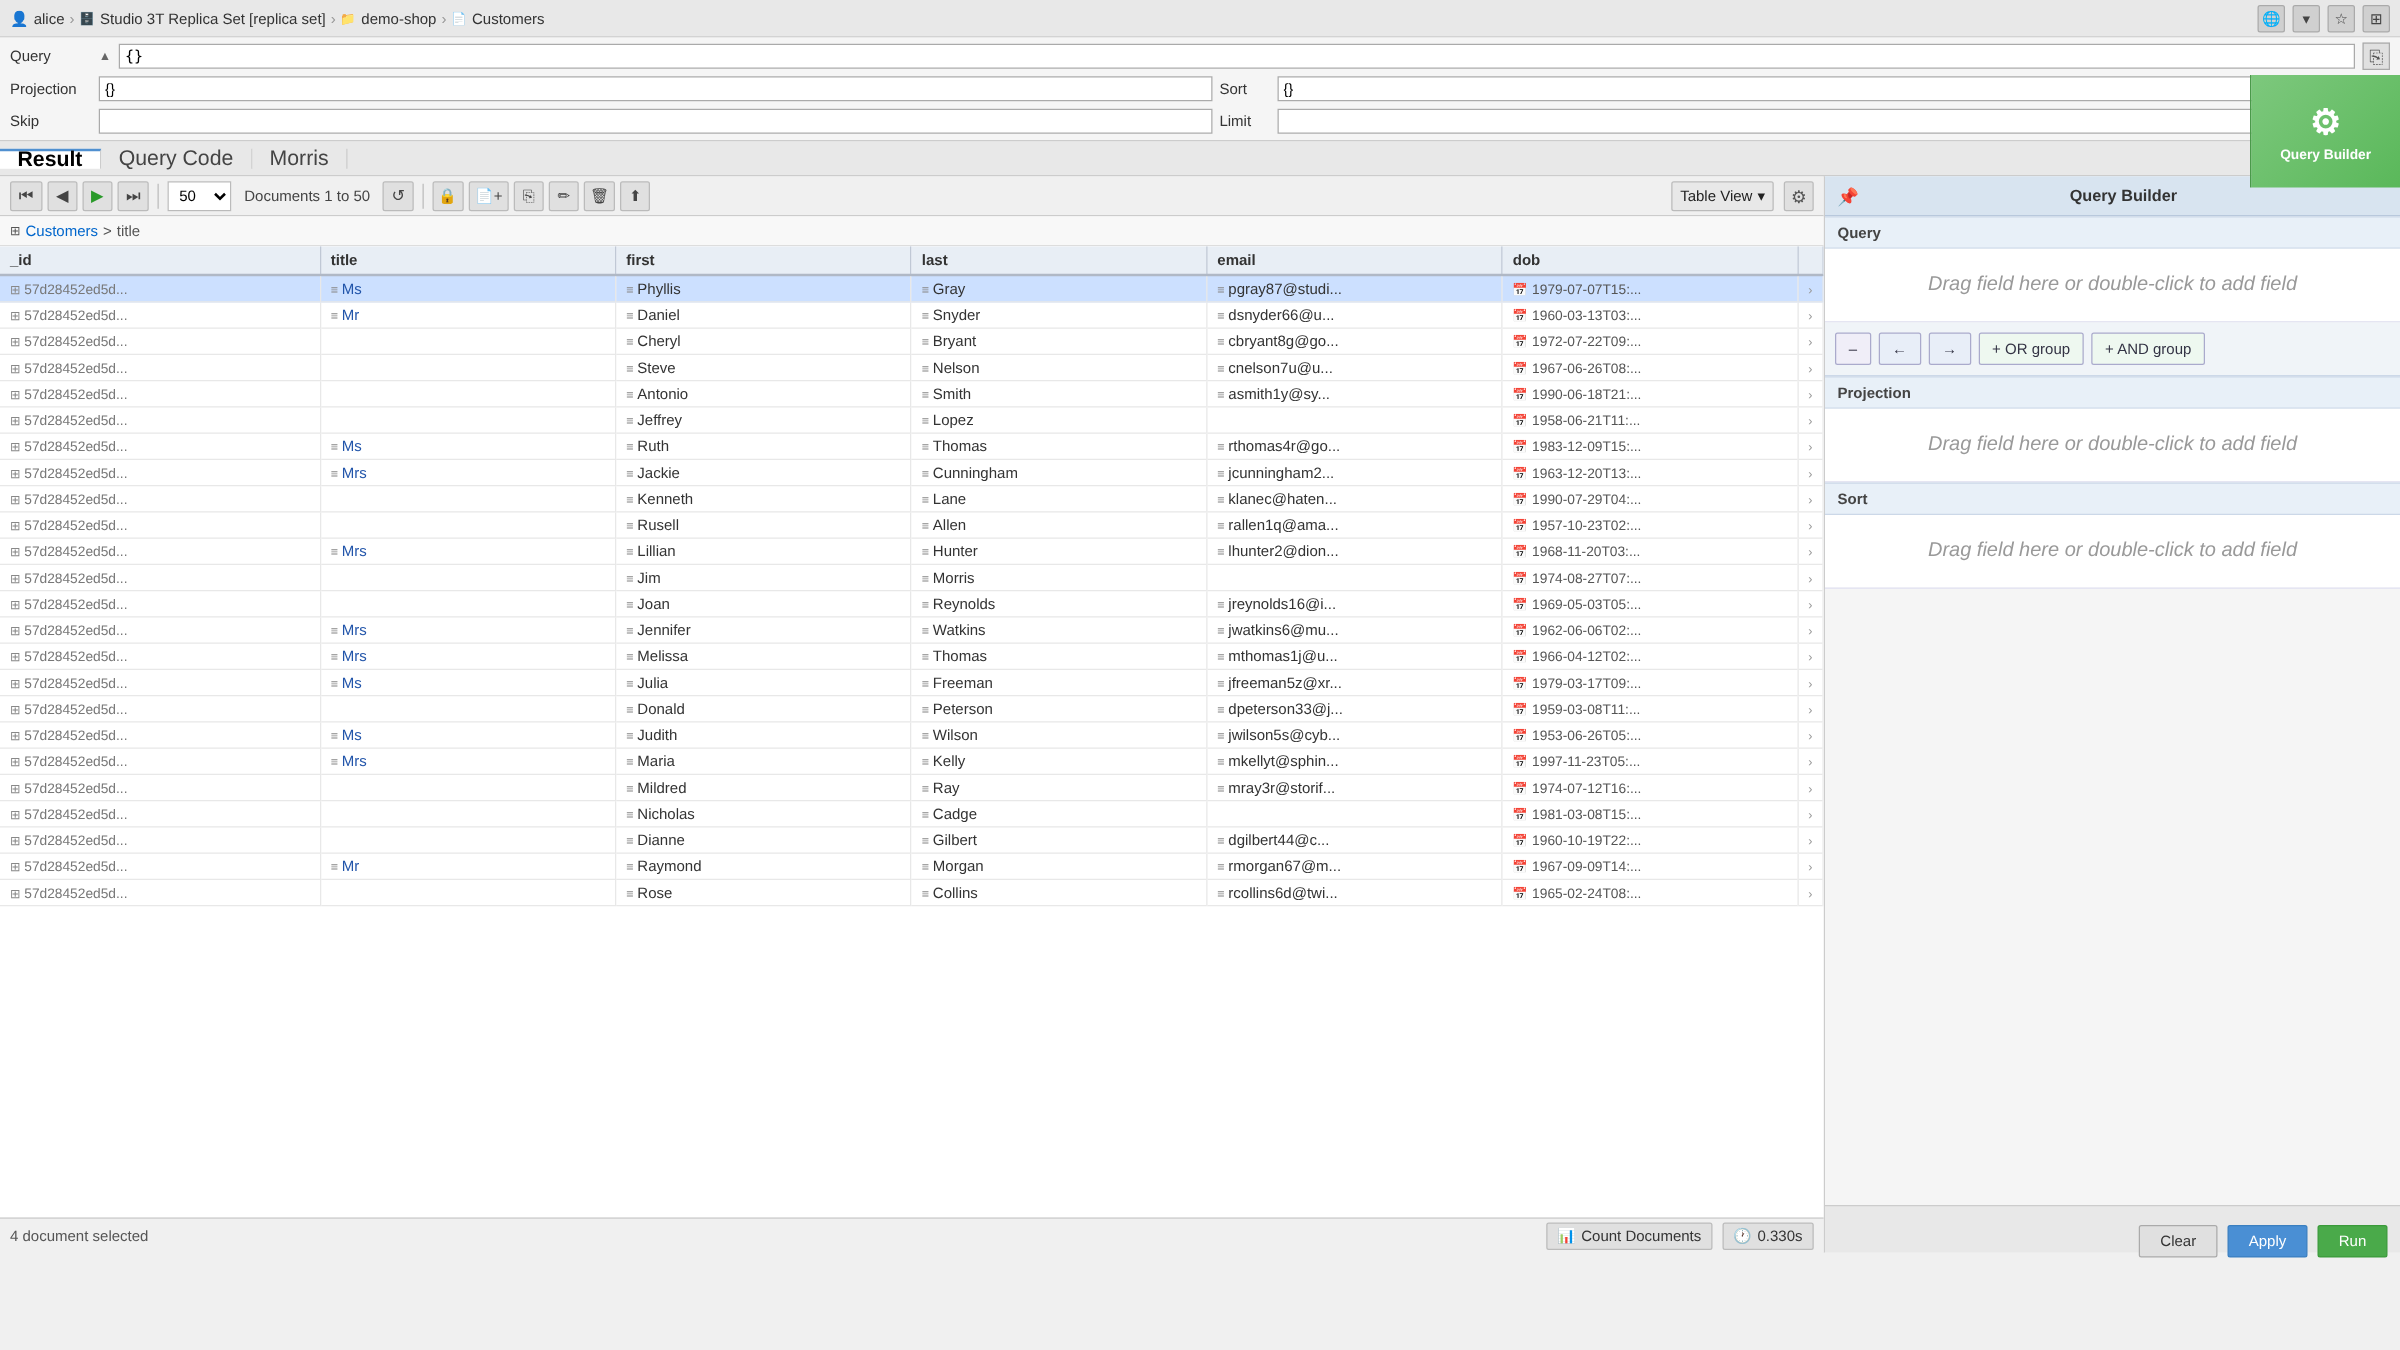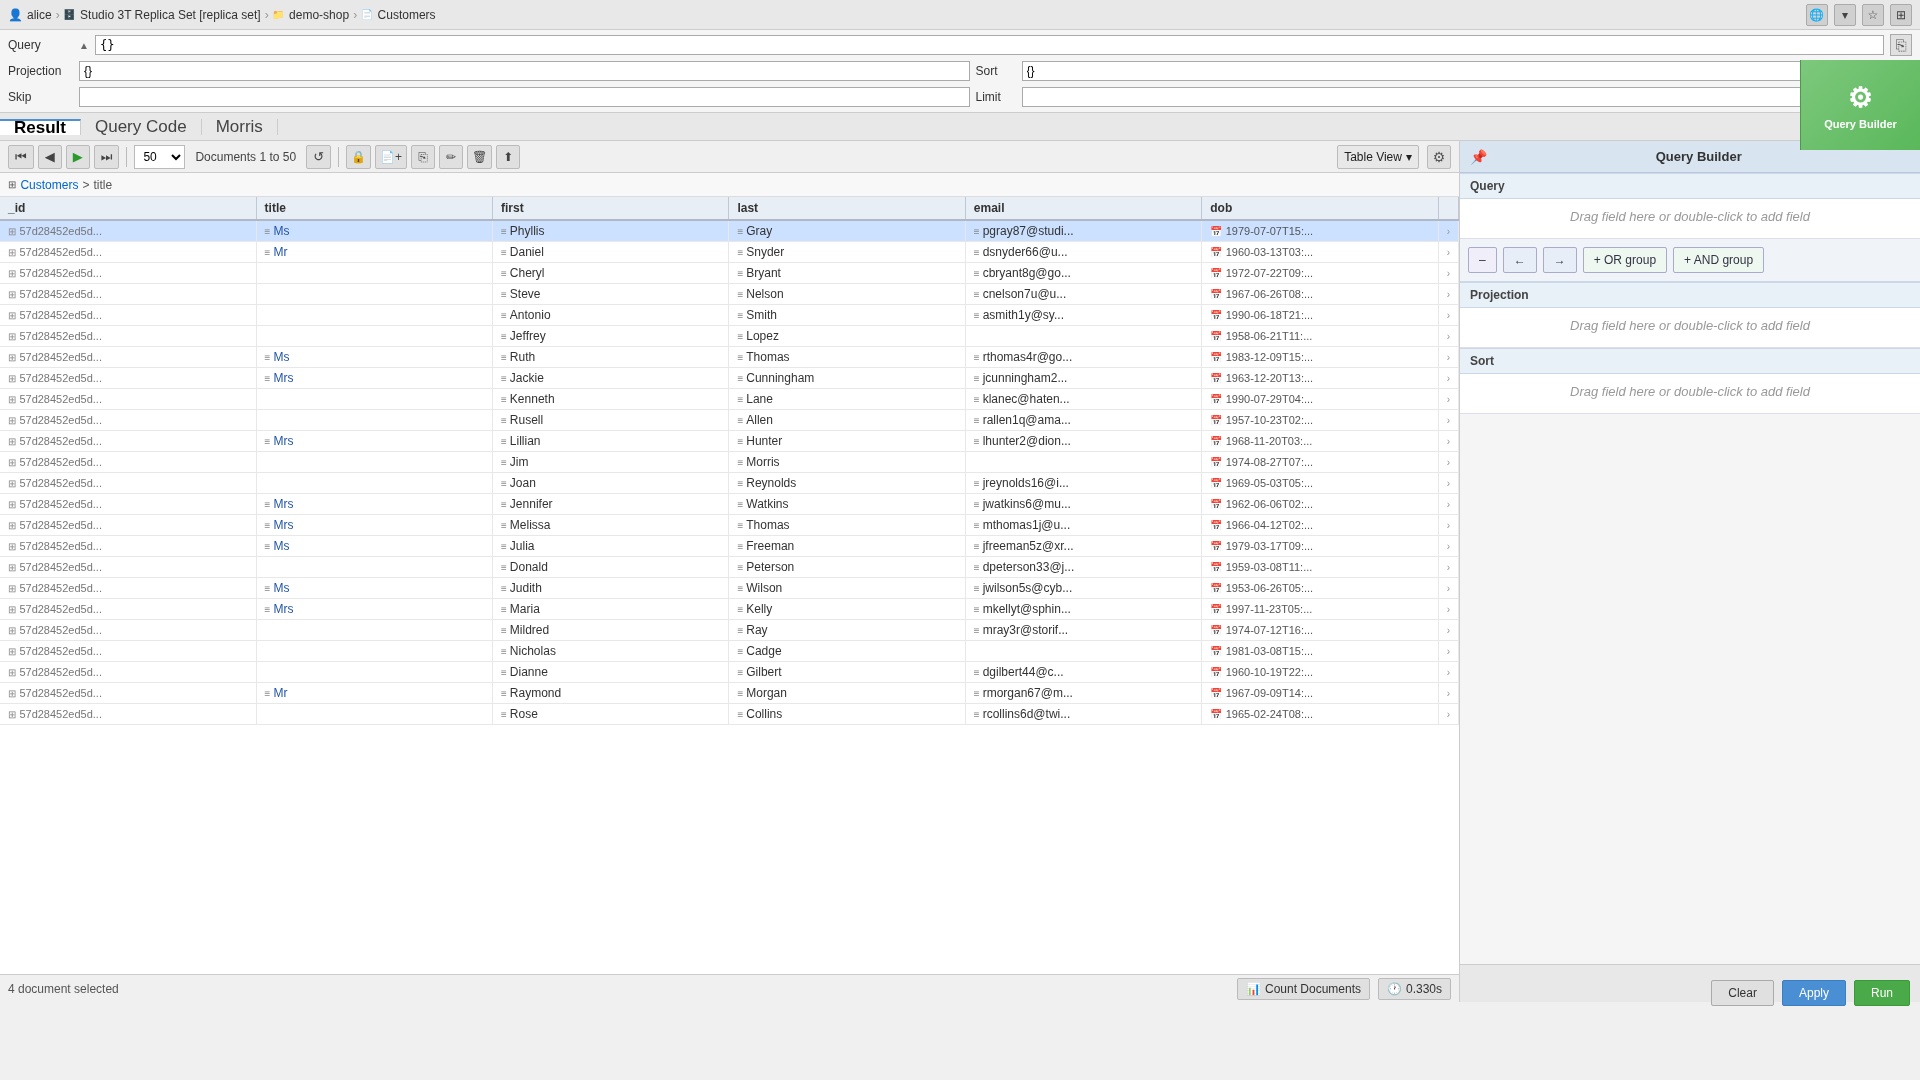--- a/index.html
+++ b/index.html
@@ -330,23 +330,23 @@
       background: #e8f0f8;
       padding: 5px 10px;
       font-size: 12px;
       font-weight: 600;
       color: #444;
       border-bottom: 1px solid #ccd8e8;
       border-top: 1px solid #ccd8e8;
     }
     .rp-drop-zone {
       background: #fff;
-      padding: 10px;
+      padding: 20px;
       min-height: 40px;
-      font-size: 13px;
+      font-size: 16px;
       color: #999;
       text-align: center;
       border-bottom: 1px solid #dde;
       font-style: italic;
     }
     .rp-buttons {
       display: flex;
       padding: 8px;
       gap: 6px;
       background: #f0f4f8;

